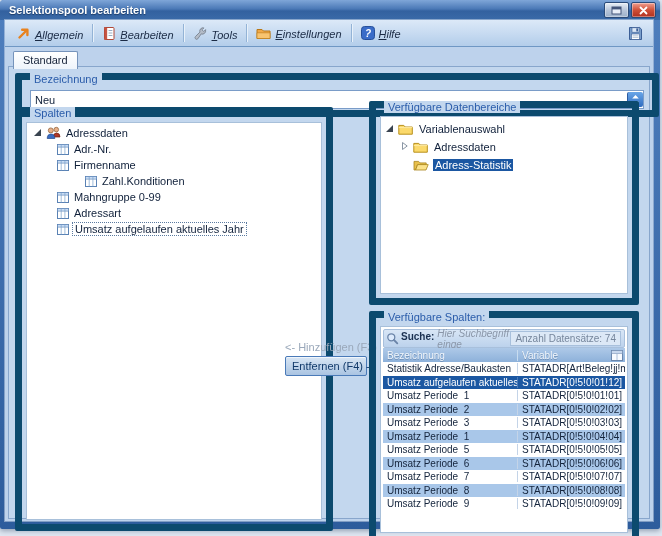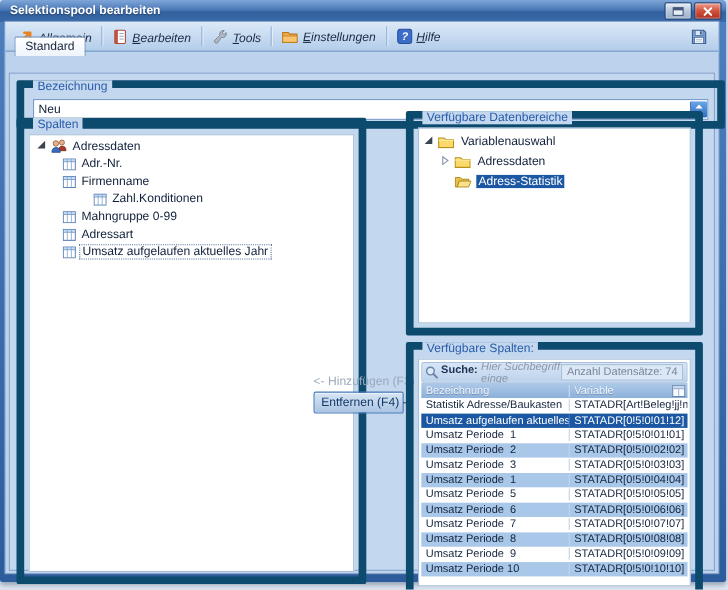--- a/index.html
+++ b/index.html
@@ -19,21 +19,21 @@
   .cap-close{background:linear-gradient(180deg,#f0a090,#d05038 50%,#b03020);}
   .body{position:absolute;left:5px;top:20px;right:7px;bottom:8px;background:#bdd2ec;
     box-shadow:0 0 0 1px rgba(255,255,255,.4);}
   
   .toolbar{position:absolute;left:0;top:0;right:0;height:26px;display:flex;align-items:center;
     background:linear-gradient(180deg,#dce9f8,#b3cdea);border-bottom:1px solid #6f97c4;padding:0 4px;}
   .tbtn{display:flex;align-items:flex-end;gap:4px;padding:2px 7px;font-size:11px;color:#1a2a44;cursor:default;font-style:italic;}
   .tsep{width:1px;height:18px;background:#93b3d6;box-shadow:1px 0 0 #e8f1fa;margin:0 2px;}
   .save-btn{margin-left:auto;margin-right:6px;display:flex;align-items:center;}
   
-  .tabstrip{position:absolute;left:3px;top:12px;height:17px;}
+  .tabstrip{position:absolute;left:3px;top:30px;height:17px;}
   .tab{display:inline-block;background:linear-gradient(180deg,#ffffff,#eef4fb);border:1px solid #7593bb;
     border-bottom:none;border-radius:2px 2px 0 0;padding:2px 9px 3px;font-size:11px;color:#16233a;position:relative;z-index:2;margin-left:5px;}
   .panel{position:absolute;left:3px;top:46px;right:3px;bottom:2px;border:1px solid #88a6cc;background:#c3d7ee;}
   
   .group{position:absolute;border:7px solid #0c4a6e;border-radius:2px;}
   .glabel{position:absolute;top:-7px;left:8px;background:#c3d7ee;padding:0 4px;font-size:11px;color:#2a5caa;white-space:pre;}
   .g-bez{left:6px;top:6px;width:630px;height:30px;}
   .g-spalten{left:6px;top:40px;width:268px;height:410px;padding-left:36px;}
   .g-daten{left:360px;top:34px;width:256px;height:190px;}
   .g-vspalten{left:360px;top:244px;width:256px;height:219px;}
@@ -303,21 +303,20 @@
                   <div class="drow selected"><span class="c1">Umsatz aufgelaufen aktuelles Jahr</span><span class="c2">STATADR[0!5!0!01!12]</span></div>
                   <div class="drow"><span class="c1">Umsatz Periode  1</span><span class="c2">STATADR[0!5!0!01!01]</span></div>
                   <div class="drow alt"><span class="c1">Umsatz Periode  2</span><span class="c2">STATADR[0!5!0!02!02]</span></div>
                   <div class="drow"><span class="c1">Umsatz Periode  3</span><span class="c2">STATADR[0!5!0!03!03]</span></div>
                   <div class="drow alt"><span class="c1">Umsatz Periode  1</span><span class="c2">STATADR[0!5!0!04!04]</span></div>
                   <div class="drow"><span class="c1">Umsatz Periode  5</span><span class="c2">STATADR[0!5!0!05!05]</span></div>
                   <div class="drow alt"><span class="c1">Umsatz Periode  6</span><span class="c2">STATADR[0!5!0!06!06]</span></div>
                   <div class="drow"><span class="c1">Umsatz Periode  7</span><span class="c2">STATADR[0!5!0!07!07]</span></div>
                   <div class="drow alt"><span class="c1">Umsatz Periode  8</span><span class="c2">STATADR[0!5!0!08!08]</span></div>
                   <div class="drow"><span class="c1">Umsatz Periode  9</span><span class="c2">STATADR[0!5!0!09!09]</span></div>
-                  <div class="drow alt"><span class="c1">Umsatz Periode 10</span><span class="c2">STATADR[0!5!0!10!10]</span></div>
                 </div>
             </div>
           </div>
         </div>
 
       </div>
     </div>
   </div>
 </div>
 

